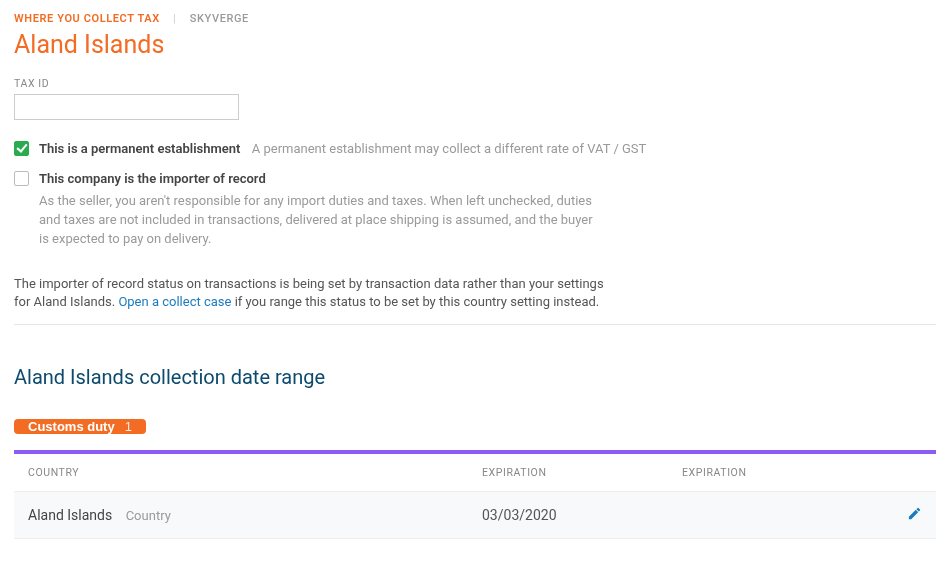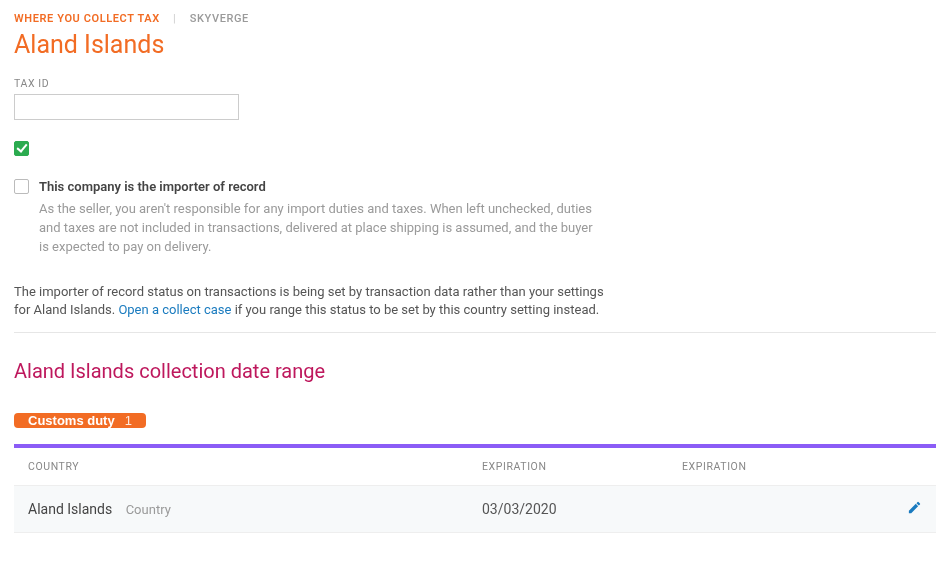--- a/index.html
+++ b/index.html
@@ -83,24 +83,24 @@
     margin-top: 26px;
     max-width: 600px;
   }
   .notice a { color: #1a7bbf; text-decoration: none; }
   hr.sep {
     border: none;
     border-top: 1px solid #e6e6e6;
     margin-top: 12px;
   }
   h2.section-title {
-    color: #be185d;
+    color: #0c4a6e;
     font-weight: 400;
     font-size: 20px;
-    margin-top: 26px;
+    margin-top: 40px;
   }
   .pill-btn {
     display: inline-flex;
     align-items: center;
     background: #f26c24;
     color: #fff;
     border: none;
     border-radius: 4px;
     padding: 0 14px;
     font-size: 13px;
@@ -155,23 +155,27 @@
 
 <h1 class="page-title">Aland Islands</h1>
 
 <div>
   <div class="field-label">TAX ID</div>
   <input type="text" class="text-input" value="" style="">
 </div>
 
 <div class="checkbox-row">
   <div class="checkbox-box checked"></div>
-</div>
-
-<div class="checkbox-row" style="margin-top:22px">
+  <div>
+    <span class="checkbox-label">This is a permanent establishment</span>
+    <span class="checkbox-hint">A permanent establishment may collect a different rate of VAT / GST</span>
+  </div>
+</div>
+
+<div class="checkbox-row" style="margin-top:14px">
   <div class="checkbox-box"></div>
   <div>
     <span class="checkbox-label">This company is the importer of record</span>
   </div>
 </div>
 <div class="checkbox-desc">As the seller, you aren't responsible for any import duties and taxes. When left unchecked, duties and taxes are not included in transactions, delivered at place shipping is assumed, and the buyer is expected to pay on delivery.</div>
 
 <div class="notice">
   <span>The importer of record status on transactions is being set by transaction data rather than your settings for Aland Islands. </span><a href="#">Open a collect case</a><span> if you range this status to be set by this country setting instead.</span>
 </div>

